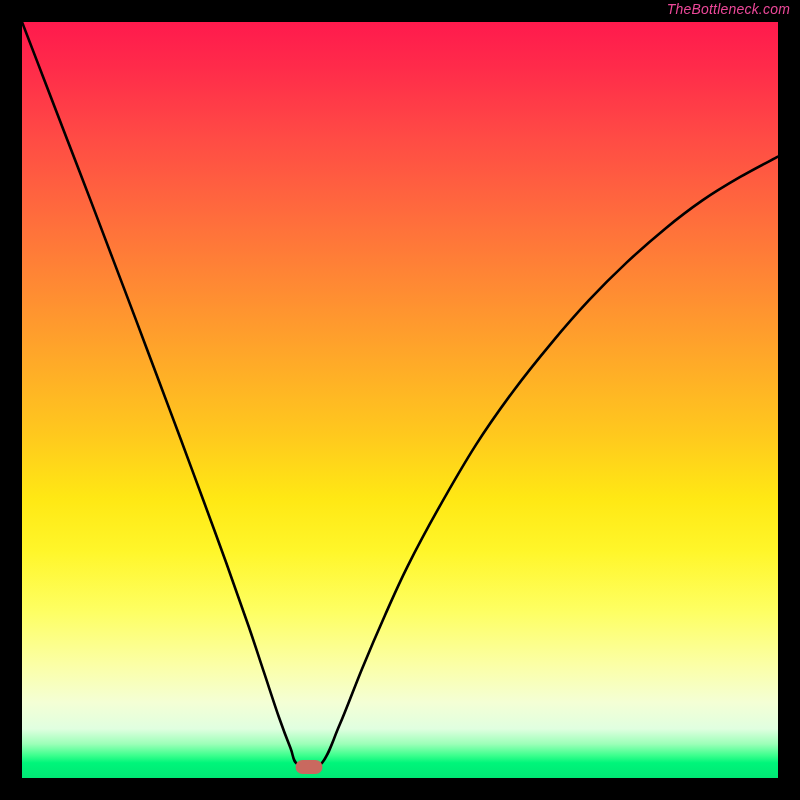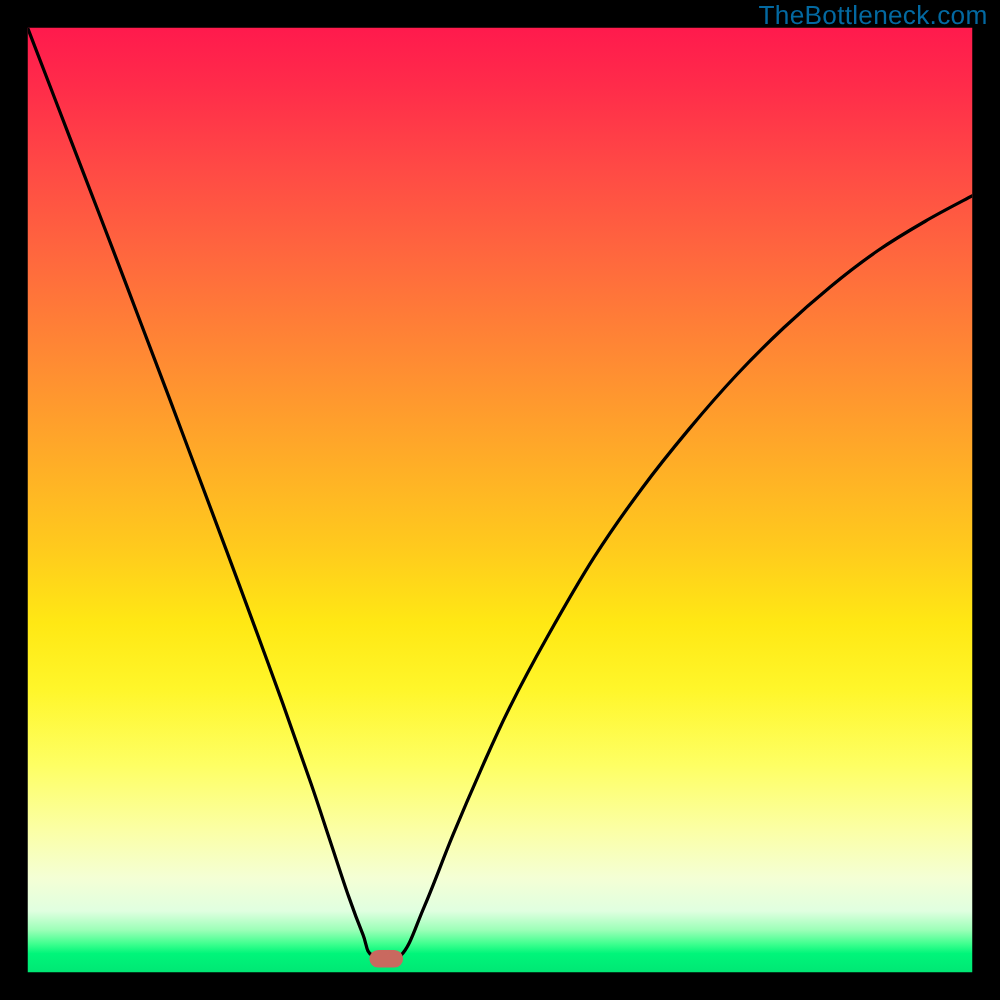--- a/index.html
+++ b/index.html
@@ -56,23 +56,24 @@
     width: 27px;
     height: 14px;
     background: #c9695f;
     border-radius: 7px;
     transform: translate(-50%, -50%);
   }
   .watermark {
     position: absolute;
     top: 1px;
     right: 10px;
-    color: #0369a1;
-    font-size: 21px;
+    color: #ec4899;
+    font-size: 14px;
     letter-spacing: 0.2px;
+    font-style: italic;
   }
 </style>
 </head>
 <body>
 
 <div class="frame">
   <div class="plot-area">
     <div class="gradient"></div>
     <svg class="curve" viewBox="0 0 756 756" preserveAspectRatio="none">
       <path id="curve-path" fill="none" stroke="#000" stroke-width="2.6" stroke-linejoin="round" stroke-linecap="round" d="M 0.00 0.00 C 4.08 10.61, 14.52 37.74, 22.68 58.97 C 30.84 80.20, 37.20 96.71, 45.36 117.94 C 53.52 139.16, 59.88 155.54, 68.04 176.90 C 76.20 198.27, 82.56 215.13, 90.72 236.63 C 98.88 258.13, 105.24 274.72, 113.40 296.35 C 121.56 317.99, 127.92 335.06, 136.08 356.83 C 144.24 378.60, 150.60 395.40, 158.76 417.31 C 166.92 439.22, 173.28 456.37, 181.44 478.55 C 189.60 500.73, 195.96 517.81, 204.12 540.54 C 212.28 563.27, 220.00 585.07, 226.80 604.80 C 233.60 624.53, 236.48 633.83, 241.92 650.16 C 247.36 666.49, 252.28 681.91, 257.04 695.52 C 261.80 709.13, 264.98 717.32, 268.38 725.76 C 271.78 734.20, 270.50 739.40, 275.94 742.39 C 281.38 745.39, 291.14 749.47, 298.62 742.39 C 306.10 735.32, 310.04 720.36, 317.52 703.08 C 325.00 685.80, 332.04 666.11, 340.20 646.38 C 348.36 626.65, 354.72 611.83, 362.88 593.46 C 371.04 575.09, 376.03 563.37, 385.56 544.32 C 395.09 525.27, 403.55 509.39, 415.80 487.62 C 428.05 465.85, 439.99 444.72, 453.60 423.36 C 467.21 402.00, 477.79 387.30, 491.40 368.93 C 505.01 350.56, 515.59 337.63, 529.20 321.30 C 542.81 304.97, 553.39 292.77, 567.00 278.21 C 580.61 263.65, 591.19 253.20, 604.80 240.41 C 618.41 227.62, 628.99 218.30, 642.60 207.14 C 656.21 195.99, 666.79 187.81, 680.40 178.42 C 694.01 169.03, 704.59 162.87, 718.20 154.98 C 731.81 147.09, 749.20 138.24, 756.00 134.57"></path>

